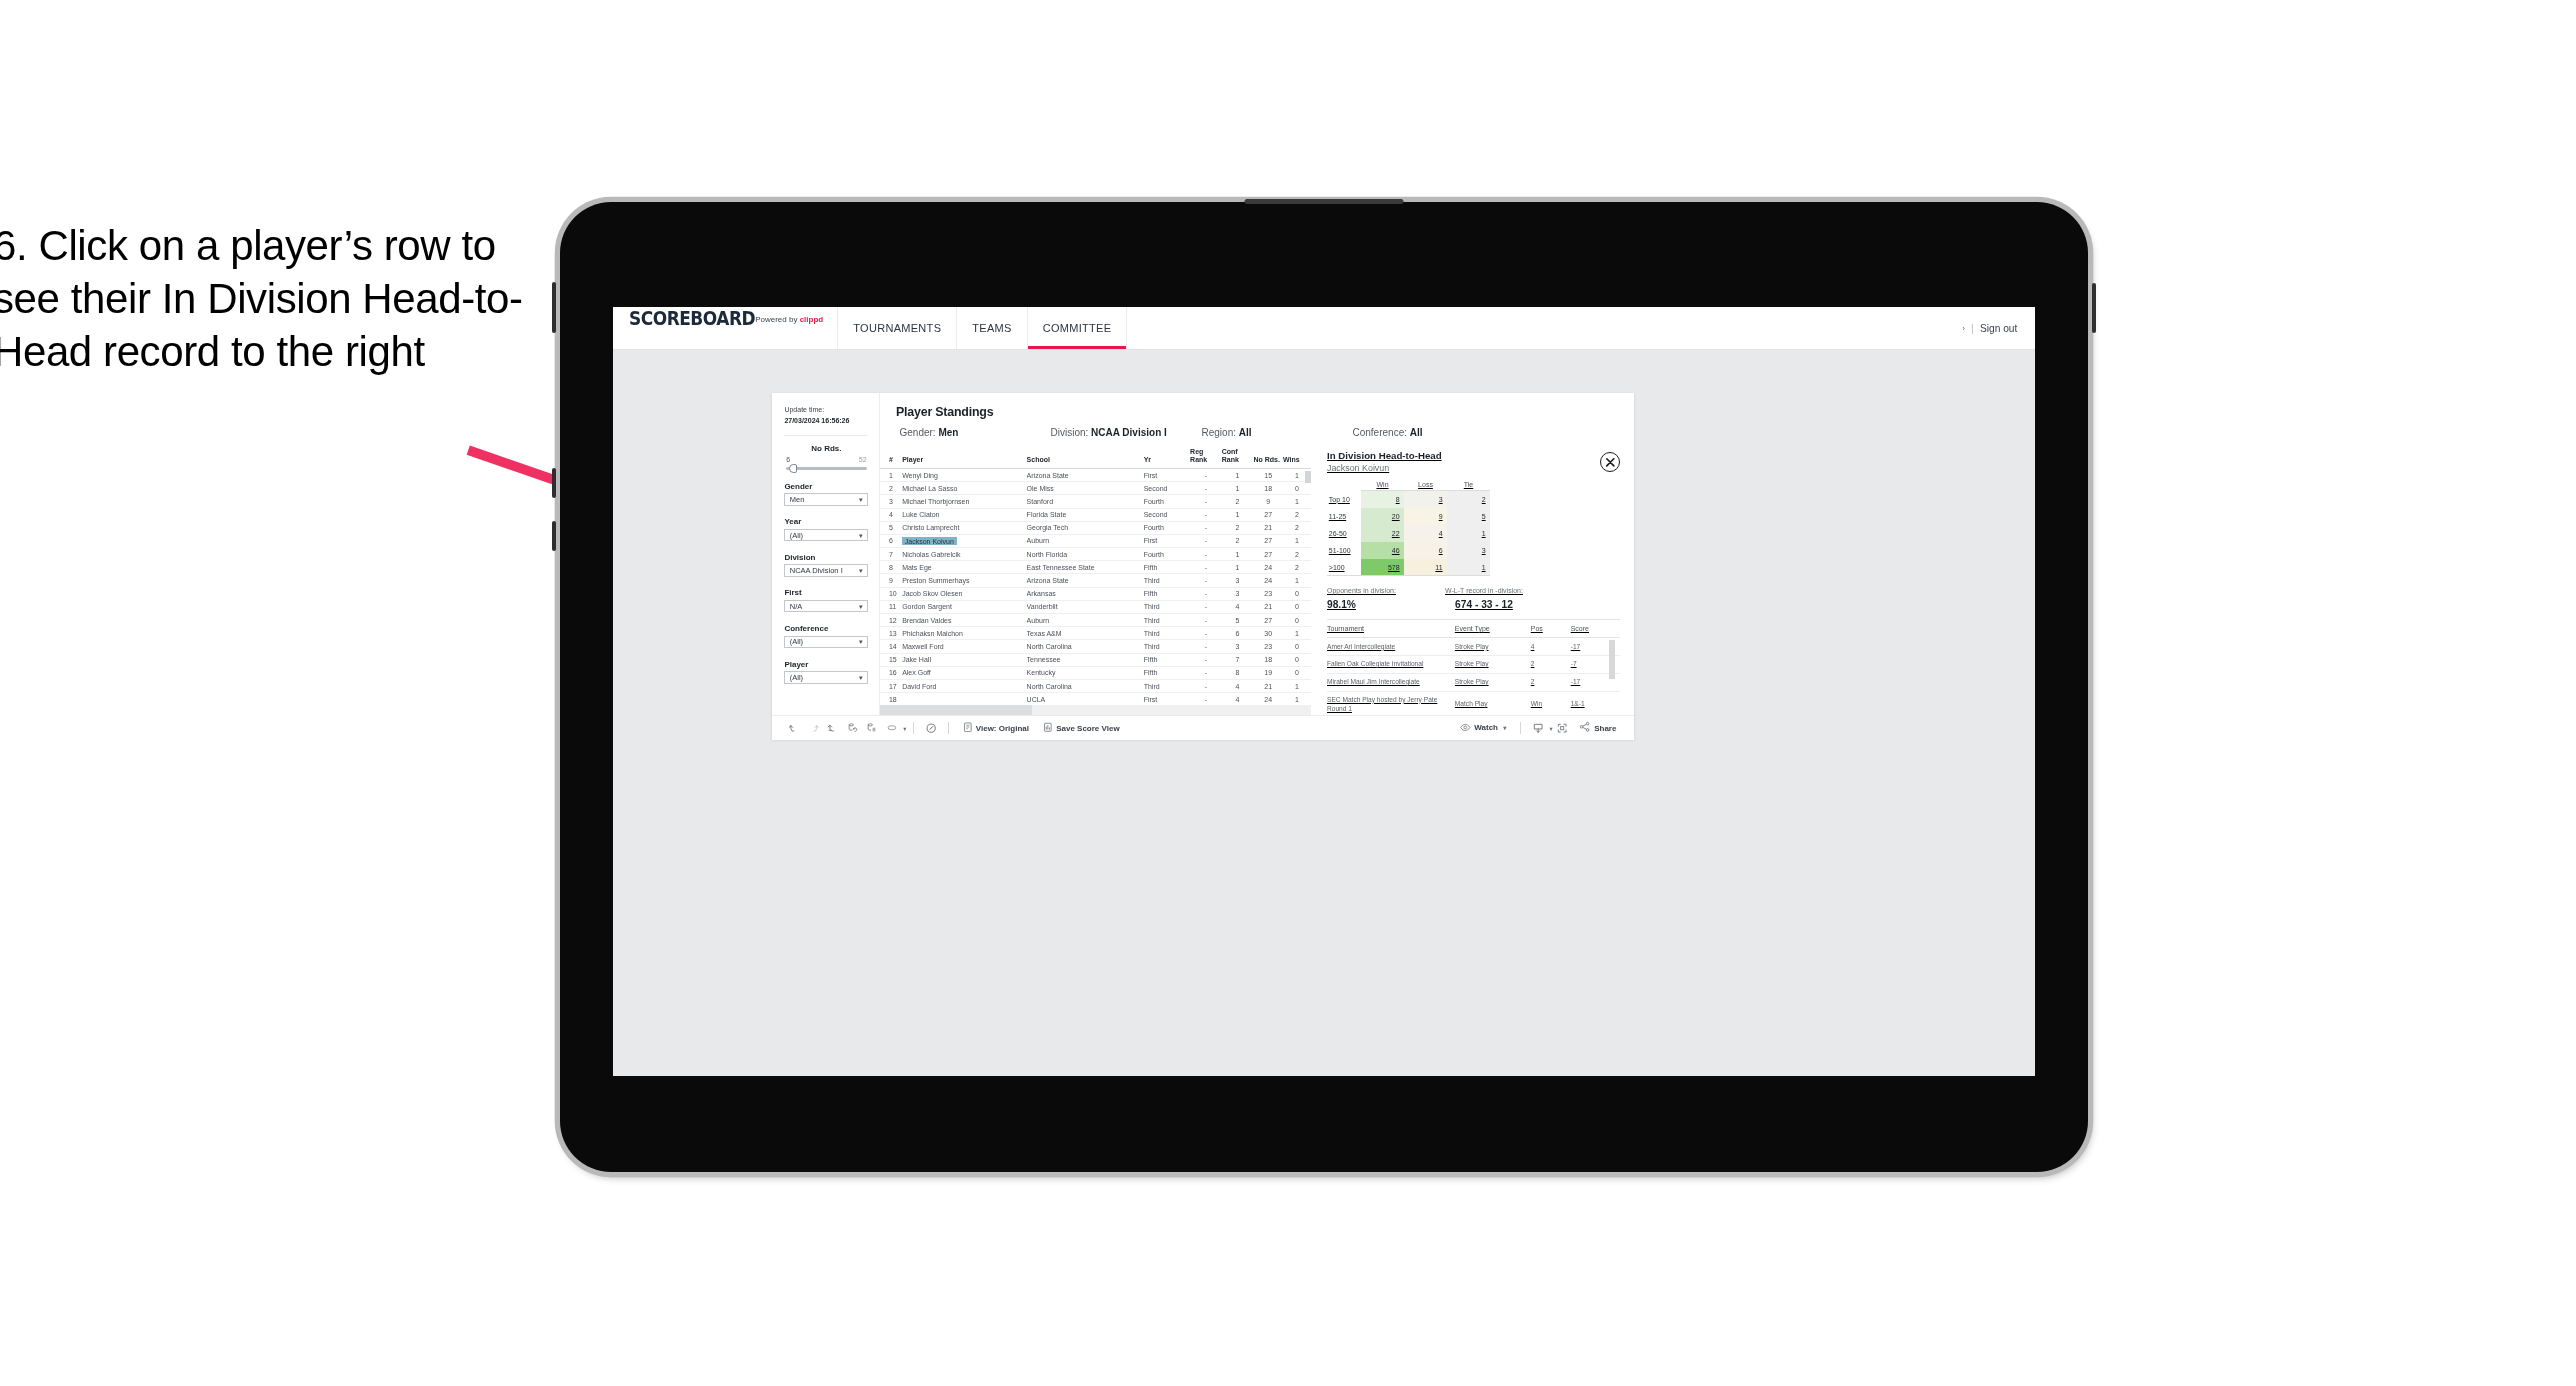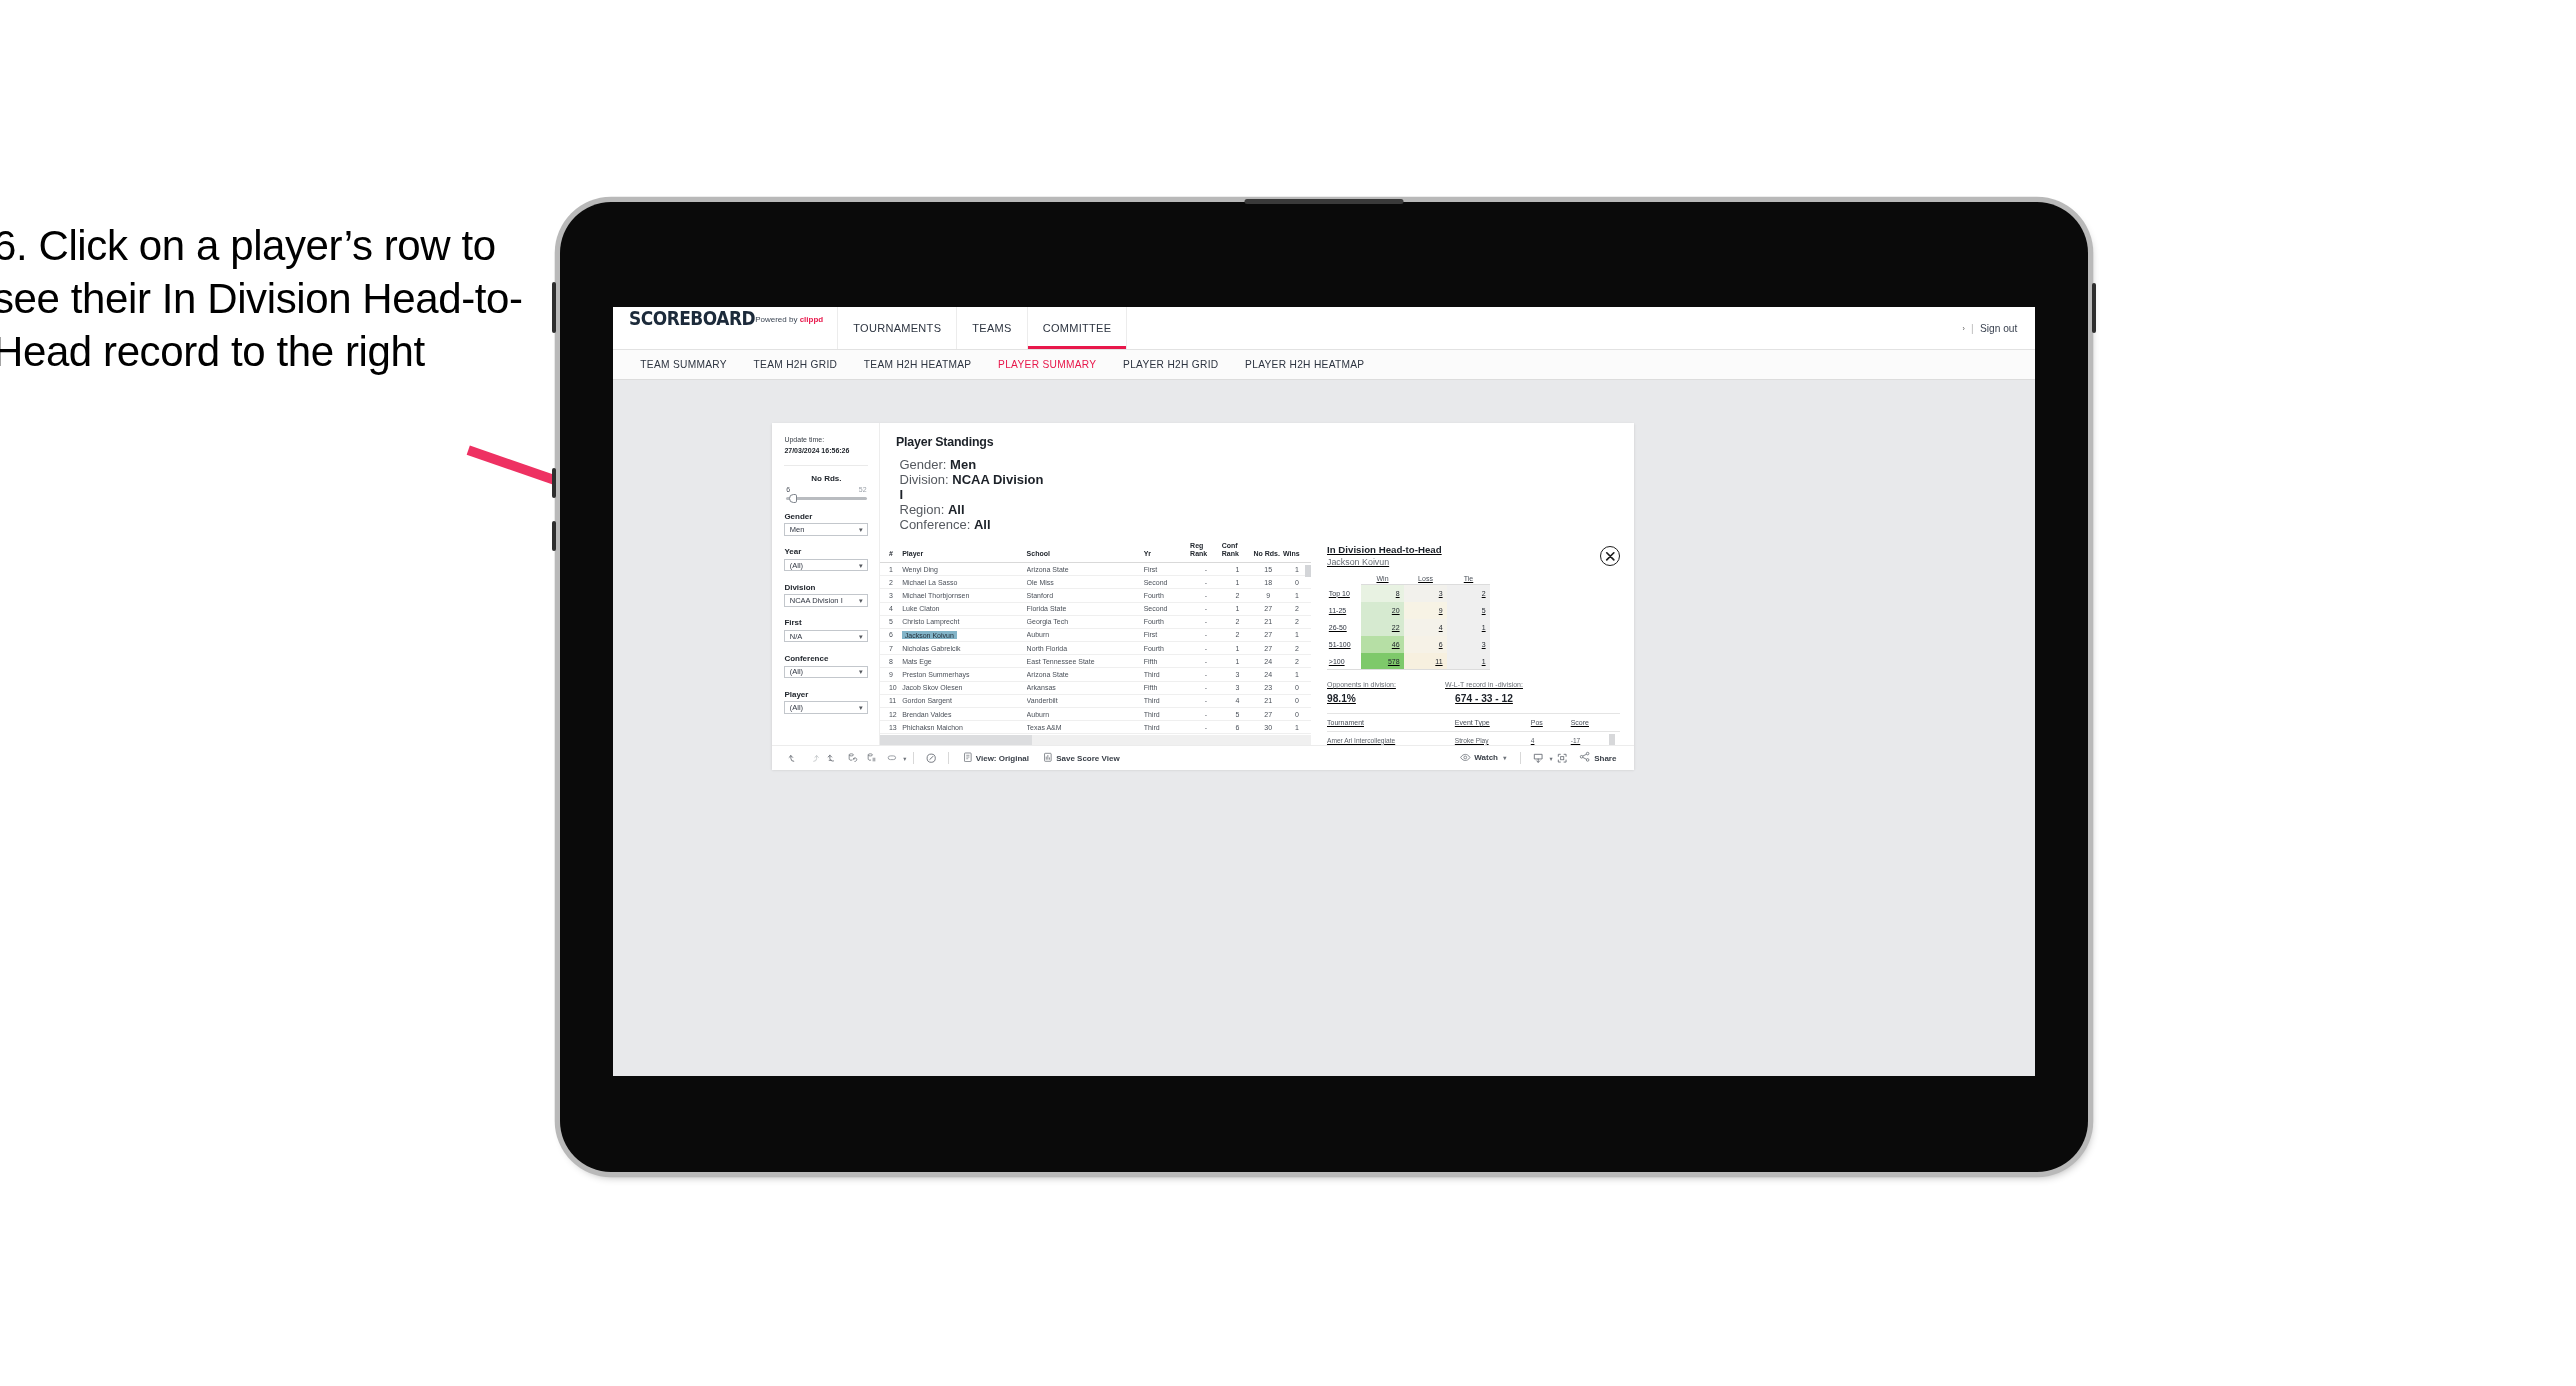--- a/index.html
+++ b/index.html
@@ -149,21 +149,21 @@
     height: 12.4px; border: 0.9px solid #c3c7cc; background: #fff;
     display: flex; align-items: center; justify-content: space-between;
     padding: 0 3.5px 0 4.4px; font-size: 7.5px; color: #2e3440;
   }
   .filter-select .caret { font-size: 6.2px; color: #55595f; }
 
   
   #standings { flex: 1; min-width: 0; display: flex; flex-direction: column; padding: 11.5px 0 0 0; }
   #standings-title { font-size: 12.4px; font-weight: 700; color: #1c2128; padding: 0 0 0 16px; letter-spacing: -0.2px; }
   #standings-meta {
-    display: flex; padding: 8.9px 0 8px 19.5px; font-size: 13px; color: #55595f; flex-direction: column;
+    display: flex; padding: 8.9px 0 8px 19.5px; font-size: 10px; color: #55595f;
   }
   .meta-item { width: 151px; }
   .meta-item b { color: #1c2128; font-weight: 700; }
 
   #standings-split { flex: 1; display: flex; min-height: 0; }
 
   
   #ptable-wrap { width: 431px; flex: none; display: flex; flex-direction: column; min-height: 0; }
   table.ptable { width: 100%; border-collapse: collapse; table-layout: fixed; }
   table.ptable th {
@@ -291,28 +291,20 @@
         <div class="topnav-item">TEAMS</div>
         <div class="topnav-item active">COMMITTEE</div>
         <div class="topnav-item" id="topnav-spacer"></div>
         <div id="topnav-right">
           <span class="caret">›</span>
           <span class="sep">|</span>
           <span>Sign out</span>
         </div>
       </div>
 
-      <div id="subnav">
-        <div class="subnav-item">TEAM SUMMARY</div>
-        <div class="subnav-item">TEAM H2H GRID</div>
-        <div class="subnav-item">TEAM H2H HEATMAP</div>
-        <div class="subnav-item active">PLAYER SUMMARY</div>
-        <div class="subnav-item">PLAYER H2H GRID</div>
-        <div class="subnav-item">PLAYER H2H HEATMAP</div>
-      </div>
 
       <div id="workspace">
         <div id="dash">
           <div id="dash-body">
 
             <div id="filters">
               <div id="update-label">Update time:</div>
               <div id="update-time">27/03/2024 16:56:26</div>
               <hr>
 

